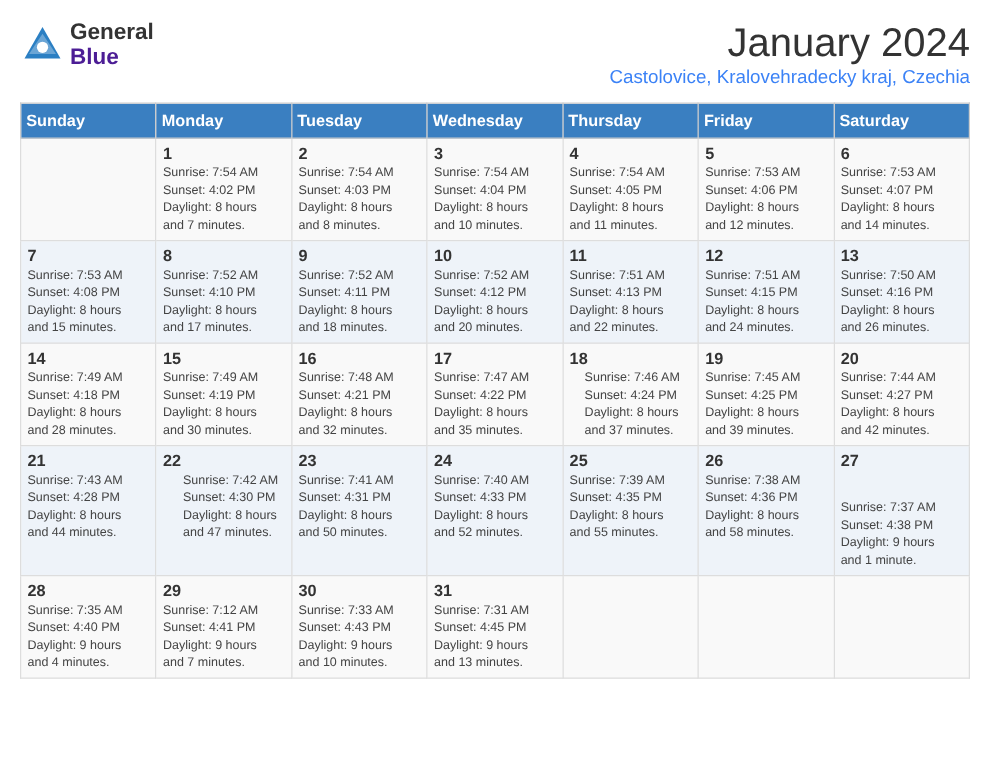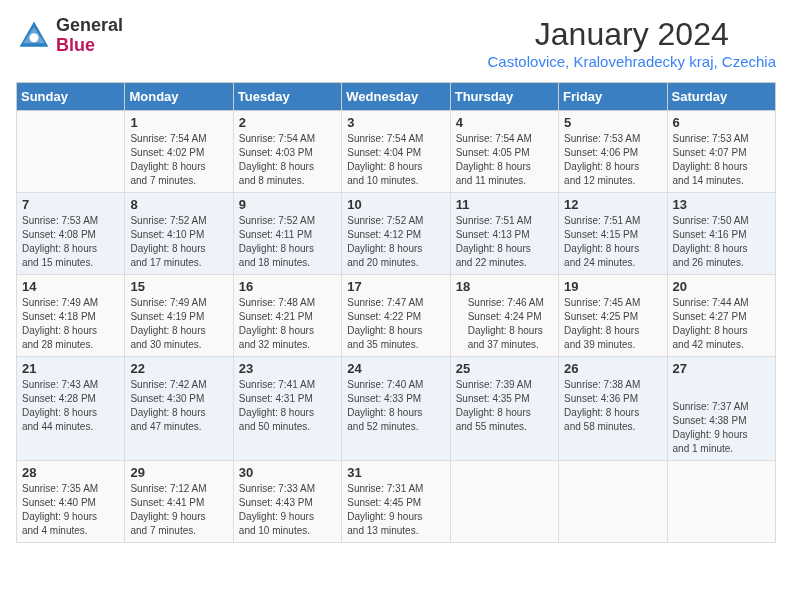--- a/index.html
+++ b/index.html
@@ -21,28 +21,28 @@
       align-items: center;
     }
     .logo-text {
       display: flex;
       flex-direction: column;
       font-size: 18px;
       font-weight: bold;
       line-height: 1.1;
     }
     .logo-text .general { color: #333; }
-    .logo-text .blue { color: #be185d; }
+    .logo-text .blue { color: #4c1d95; }
     .logo-icon {
       width: 36px;
       height: 36px;
       margin-right: 4px;
     }
     .title-block {
-      text-align: center;
+      text-align: right;
     }
     .month-year {
       font-size: 32px;
       color: #333;
       font-weight: normal;
     }
     .location {
       font-size: 15px;
       color: #3b82f6;
     }
@@ -271,21 +271,21 @@
       <tr>
         <td>
           <span class="day-num">21</span>
           <div class="day-info" style="white-space: pre-line;">Sunrise: 7:43 AM
 Sunset: 4:28 PM
 Daylight: 8 hours
 and 44 minutes.</div>
         </td>
         <td>
           <span class="day-num">22</span>
-          <div class="day-info" style="white-space: pre-line;">Sunrise: 7:42 AM
+          <div class="day-info" style="white-space: pre-line; margin-left: 16px;">Sunrise: 7:42 AM
 Sunset: 4:30 PM
 Daylight: 8 hours
 and 47 minutes.</div>
         </td>
         <td>
           <span class="day-num">23</span>
           <div class="day-info" style="white-space: pre-line;">Sunrise: 7:41 AM
 Sunset: 4:31 PM
 Daylight: 8 hours
 and 50 minutes.</div>

